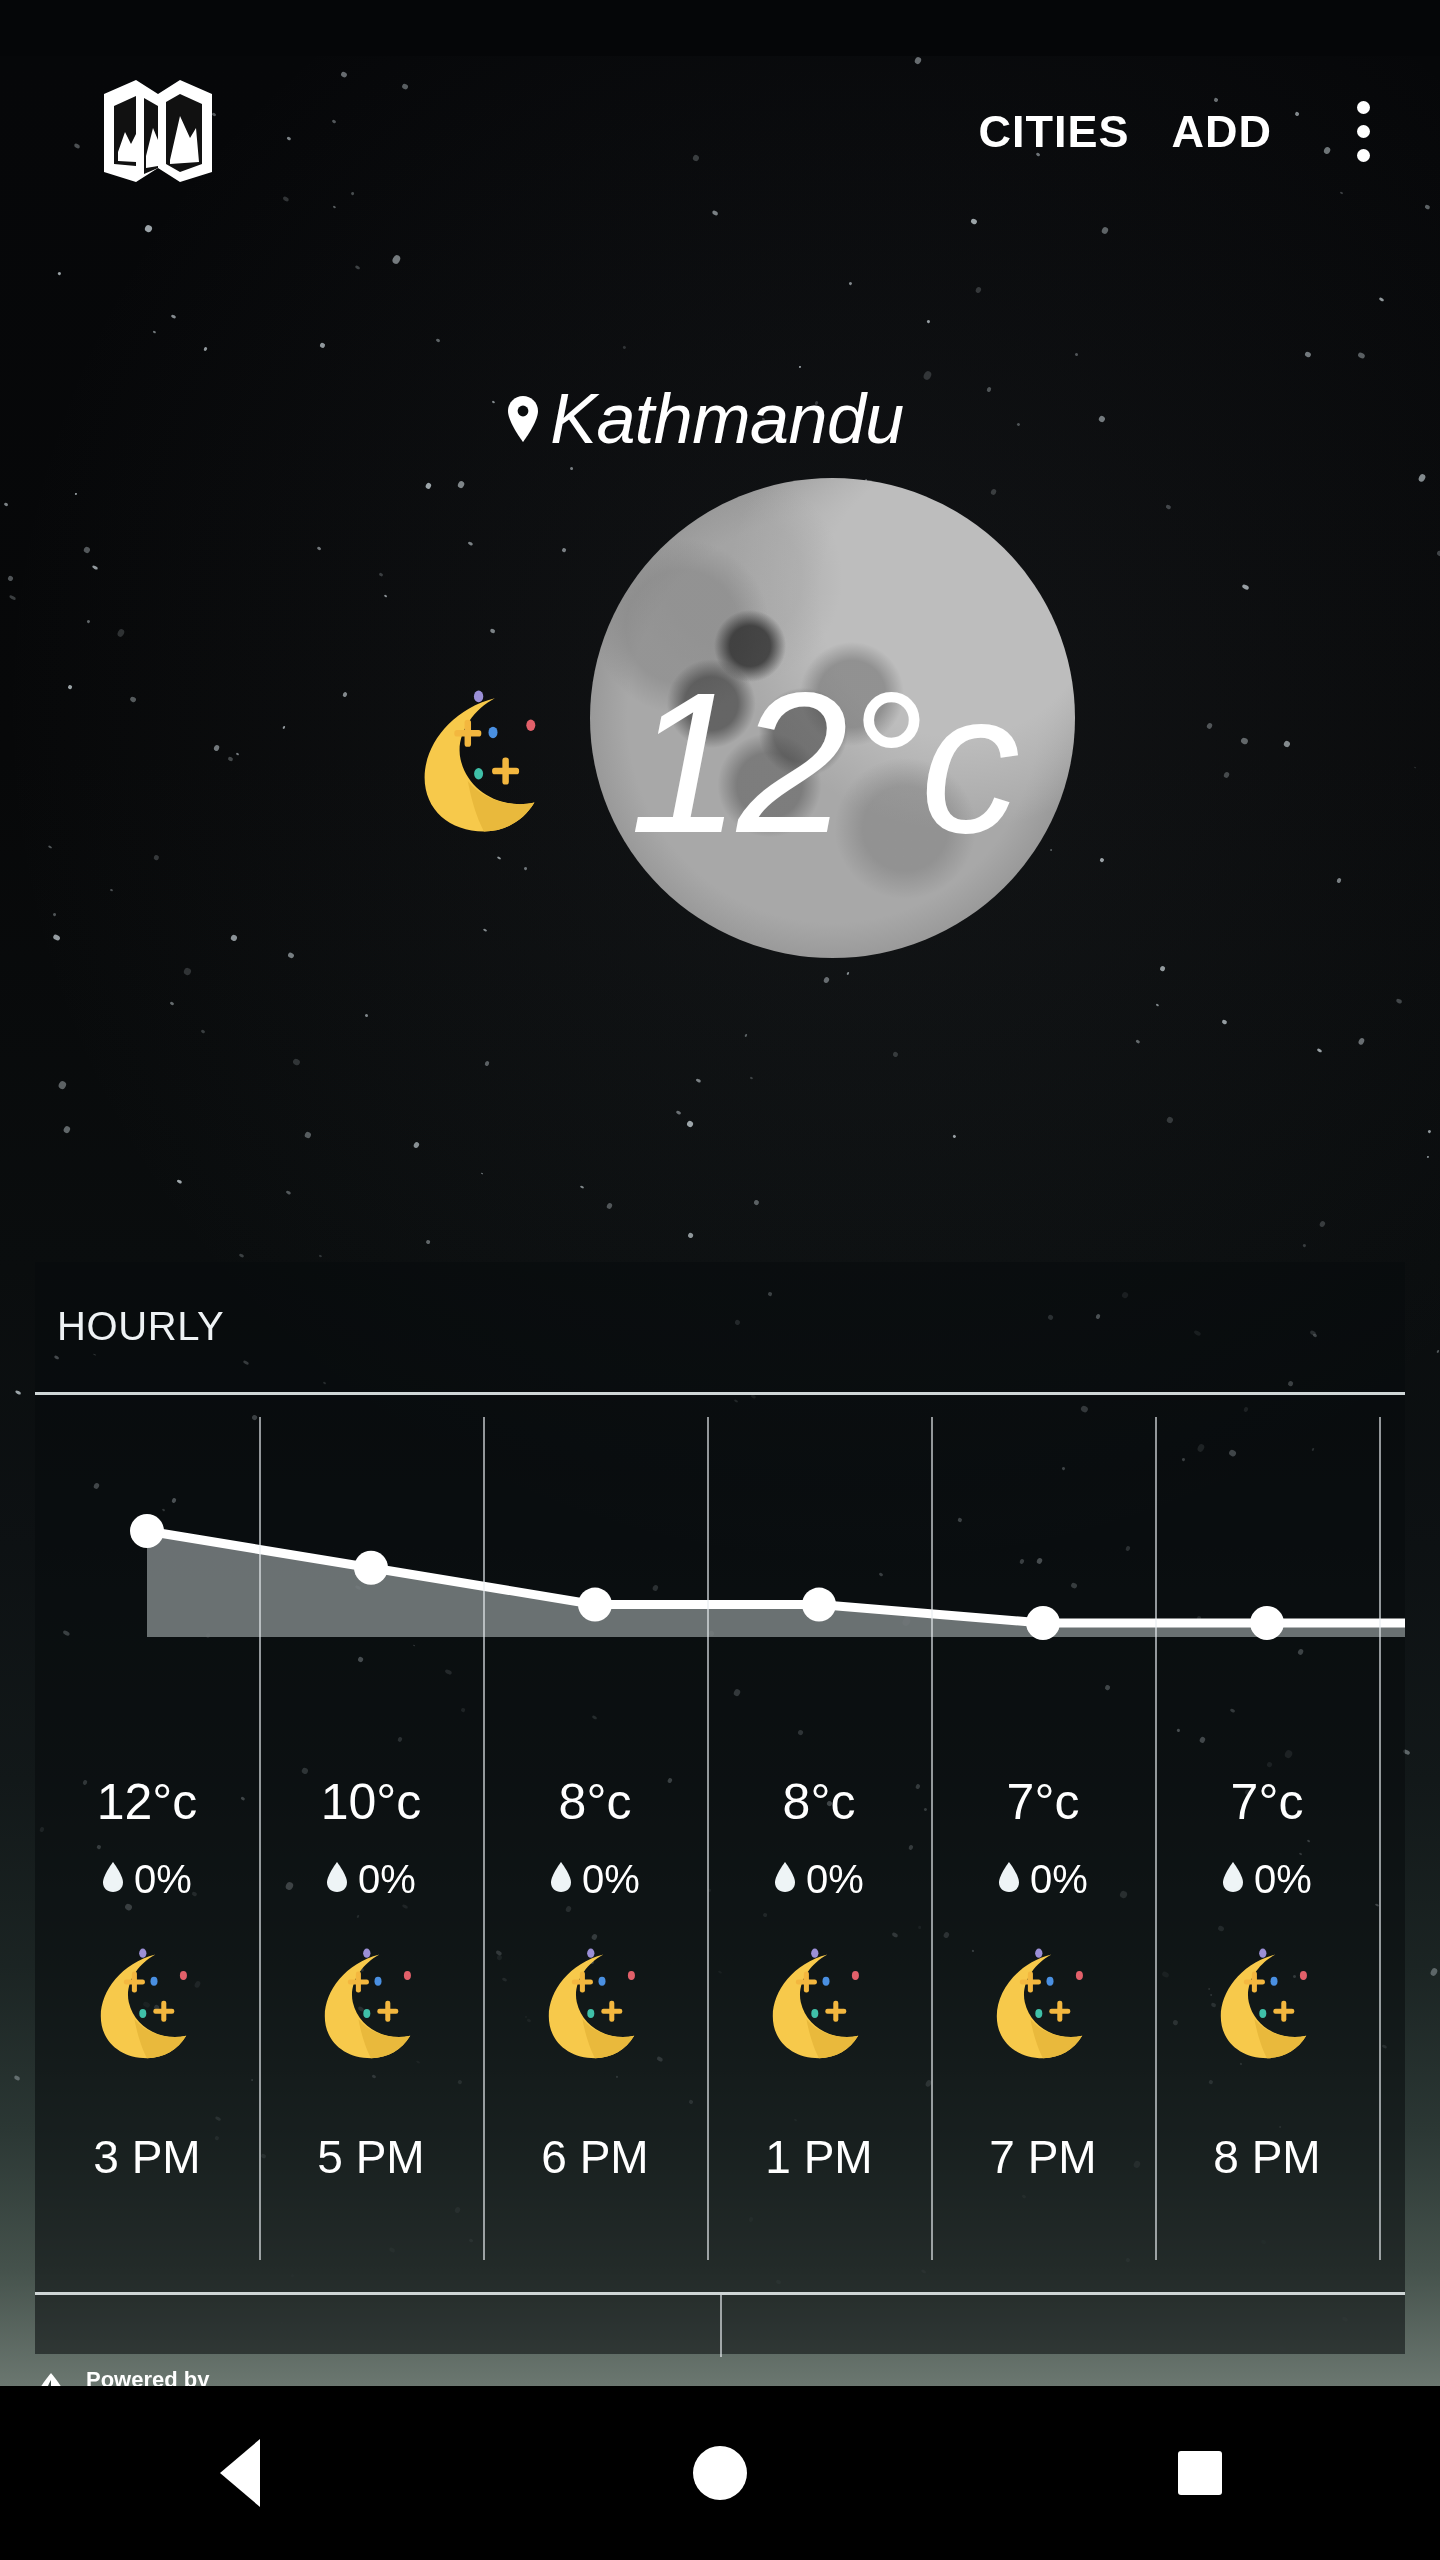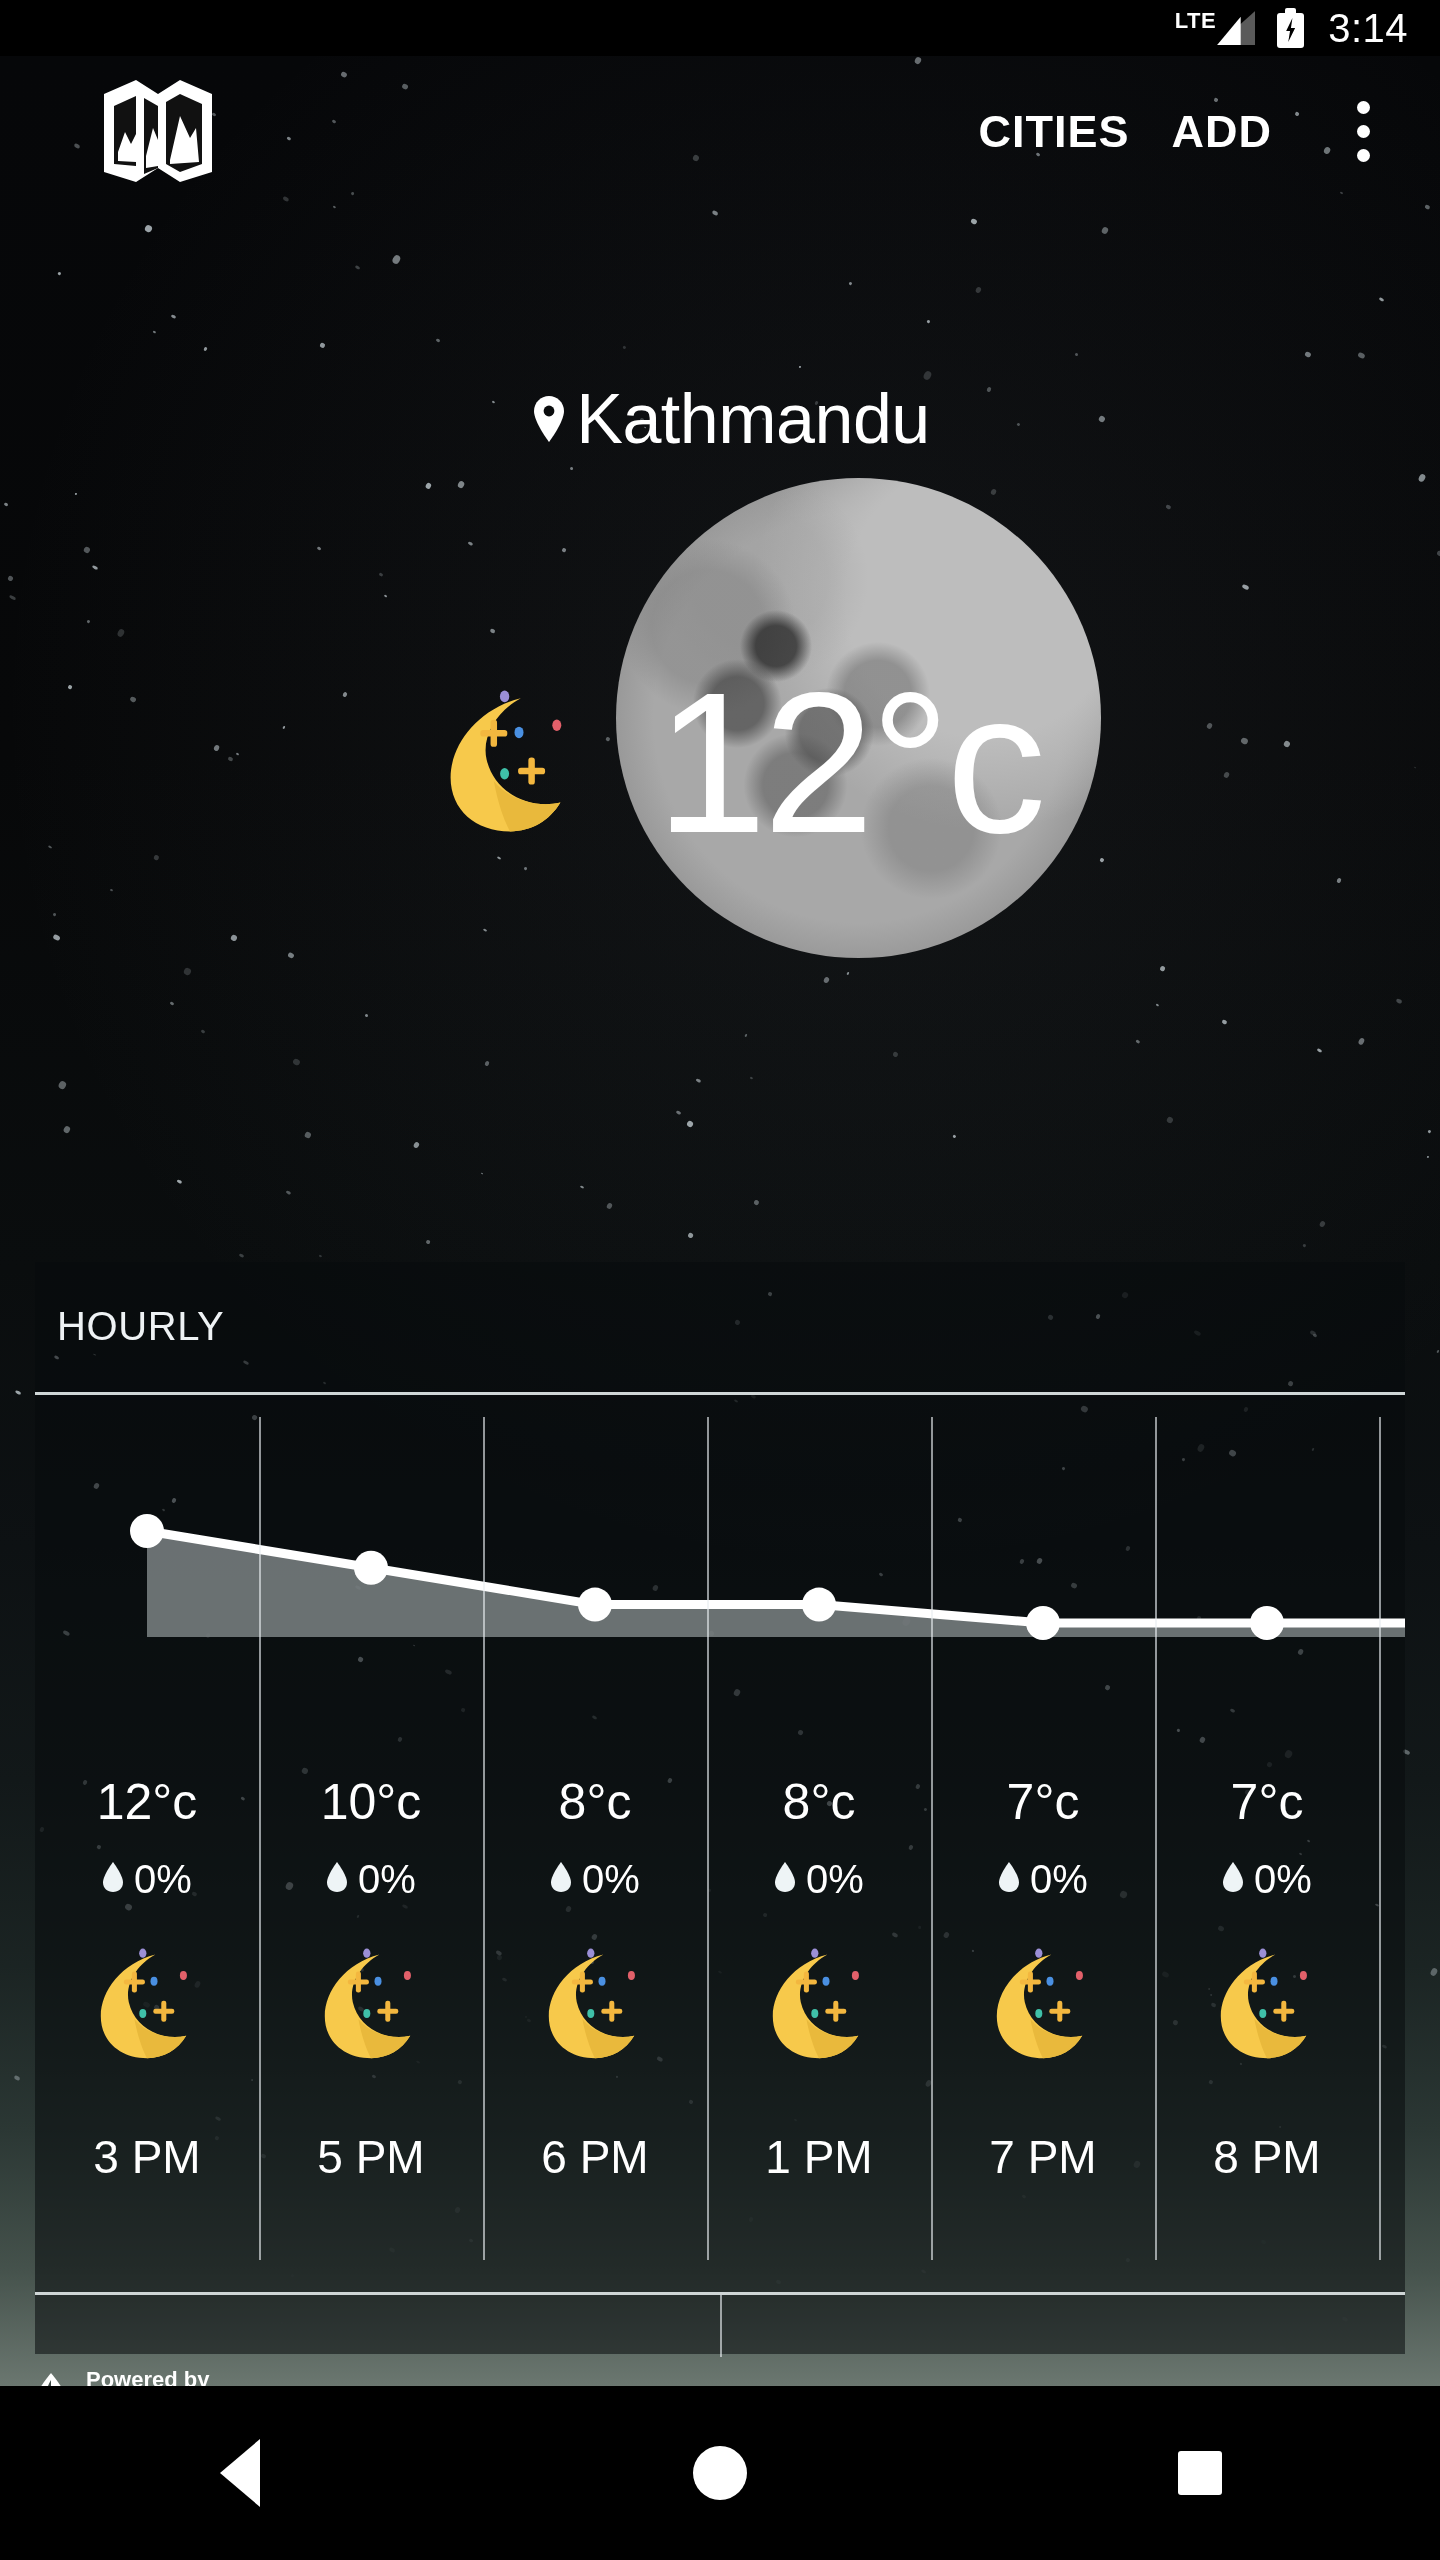--- a/index.html
+++ b/index.html
@@ -89,22 +89,23 @@
   #add-btn{ margin-right:56px; }
   #overflow-btn{
     width:70px; height:110px; margin-right:42px;
     display:flex; flex-direction:column; align-items:center;
     justify-content:center; gap:11px; cursor:pointer;
   }
   #overflow-btn span{ width:13px; height:13px; border-radius:50%; background:#fff; display:block; }
 
   
   #current{
-    position:absolute; left:46px; top:318px; width:1370px; height:870px;
+    position:absolute; left:20px; top:318px; width:1370px; height:870px;
     z-index:20;
+    font-style:italic;
   }
   .moonwrap{ position:absolute; left:0; top:0; width:1370px; height:870px; overflow:visible; }
 
   #location-row{
     position:absolute; left:0; top:66px; width:1370px;
     display:flex; align-items:center; justify-content:center; gap:10px;
   }
   #pin-icon{ width:34px; height:48px; }
   #city-name{
     color:#fff; font-size:70px; font-weight:400; line-height:1;
@@ -531,33 +532,20 @@
         <i style="left:455px;top:2151px;width:4.9px;height:6.2px;opacity:0.15"></i>
         <i style="left:154px;top:1949px;width:5.4px;height:5.4px;opacity:0.38"></i>
         <i style="left:379px;top:517px;width:3.5px;height:3.2px;opacity:0.25"></i>
         <i style="left:333px;top:150px;width:2.8px;height:1.7px;opacity:0.41"></i>
         <i style="left:53px;top:879px;width:7.0px;height:5.4px;opacity:0.73"></i>
         <i style="left:734px;top:1344px;width:4.0px;height:2.2px;opacity:0.29"></i>
         <i style="left:893px;top:996px;width:5.2px;height:4.8px;opacity:0.21"></i>
       </div>
   </div>
 
-  <div id="statusbar">
-    <span class="sb-lte">LTE</span>
-    <span class="sb-signal">
-      <span class="bg"></span>
-        <span class="fg"></span>
-    </span>
-    <span class="sb-batt">
-      <span class="cap"></span>
-        <span class="body"></span>
-        <span class="bolt"></span>
-    </span>
-    <span class="sb-time">3:14</span>
-  </div>
 
   <div id="appbar">
     <div id="map-btn">
       <svg viewBox="0 0 120 110" xmlns="http://www.w3.org/2000/svg">
         <path d="M6 18 L38 4 L60 18 L82 4 L114 18 L114 96 L82 106 L60 92 L38 106 L6 96 Z" fill="#ffffff"></path>
         <path d="M16 30 L38 20 L38 90 L16 88 Z" fill="#111"></path>
         <path d="M46 22 L60 30 L60 92 L46 98 Z" fill="#111"></path>
         <path d="M68 26 L82 18 L104 28 L104 88 L82 96 L68 88 Z" fill="#111"></path>
         <path d="M20 76 L27 56 L33 68 L38 58 L38 86 L20 85 Z" fill="#fff"></path>
         <path d="M48 80 L55 52 L60 64 L60 90 L48 92 Z" fill="#fff"></path>

